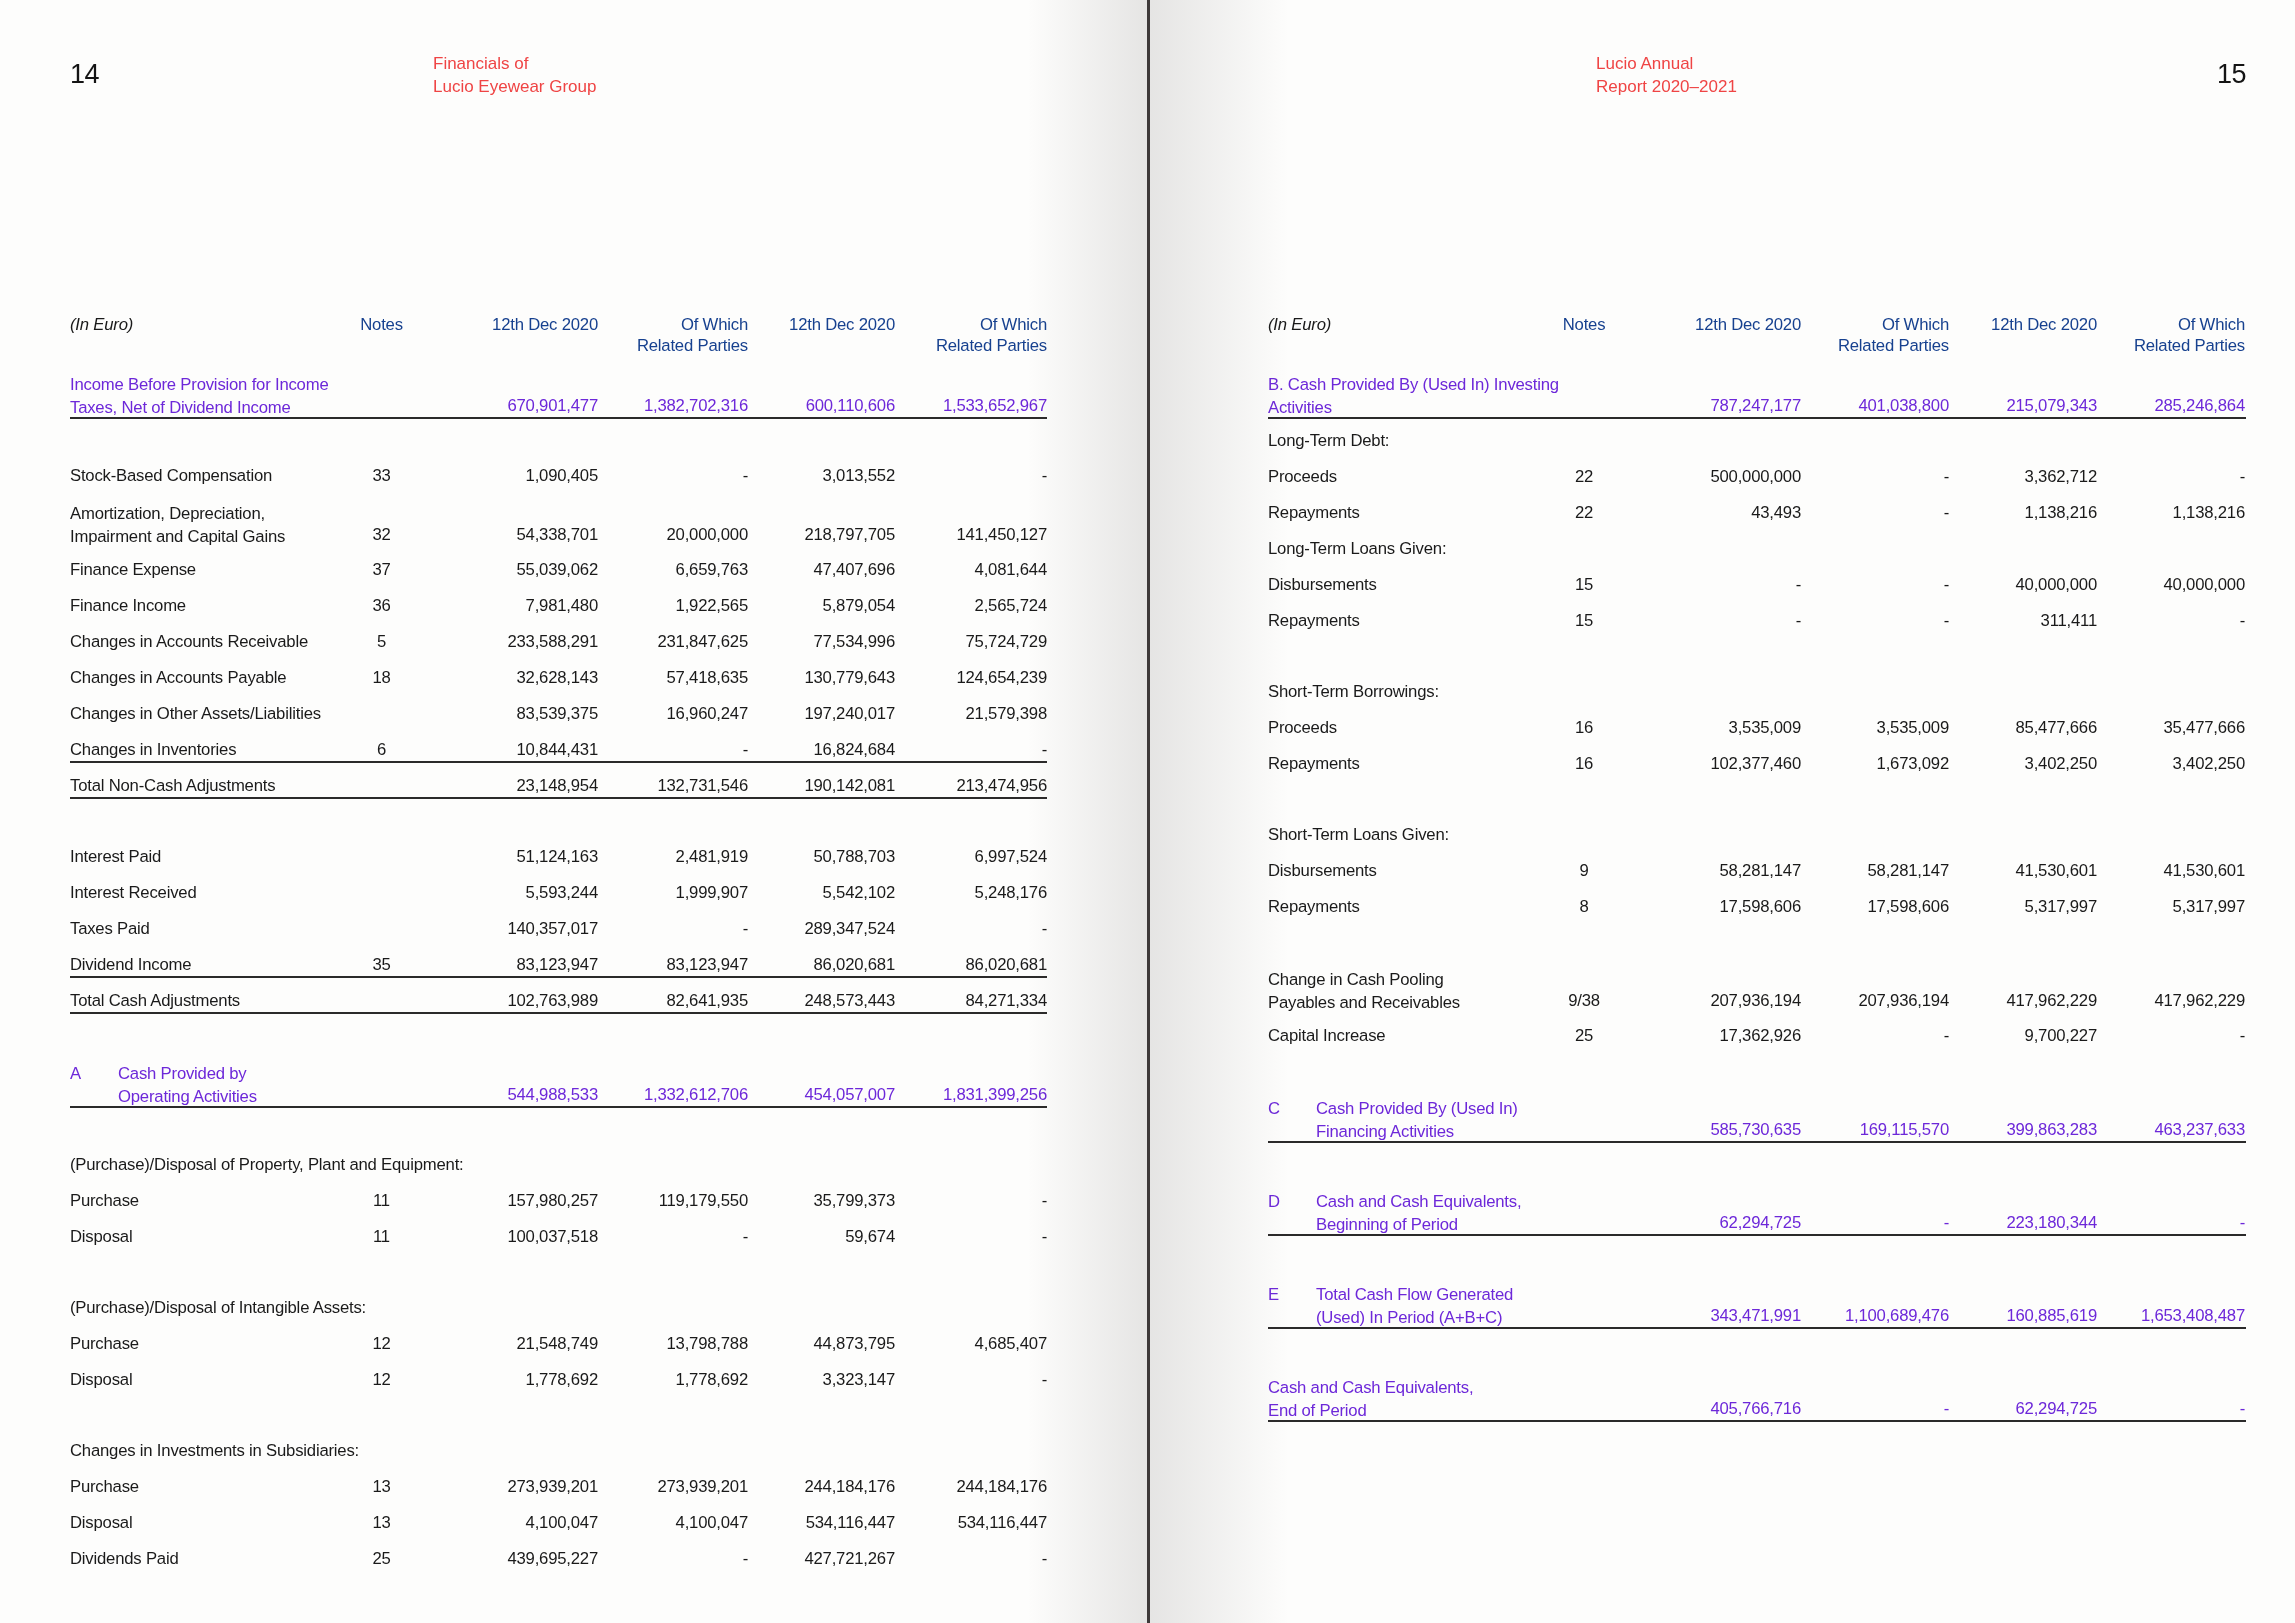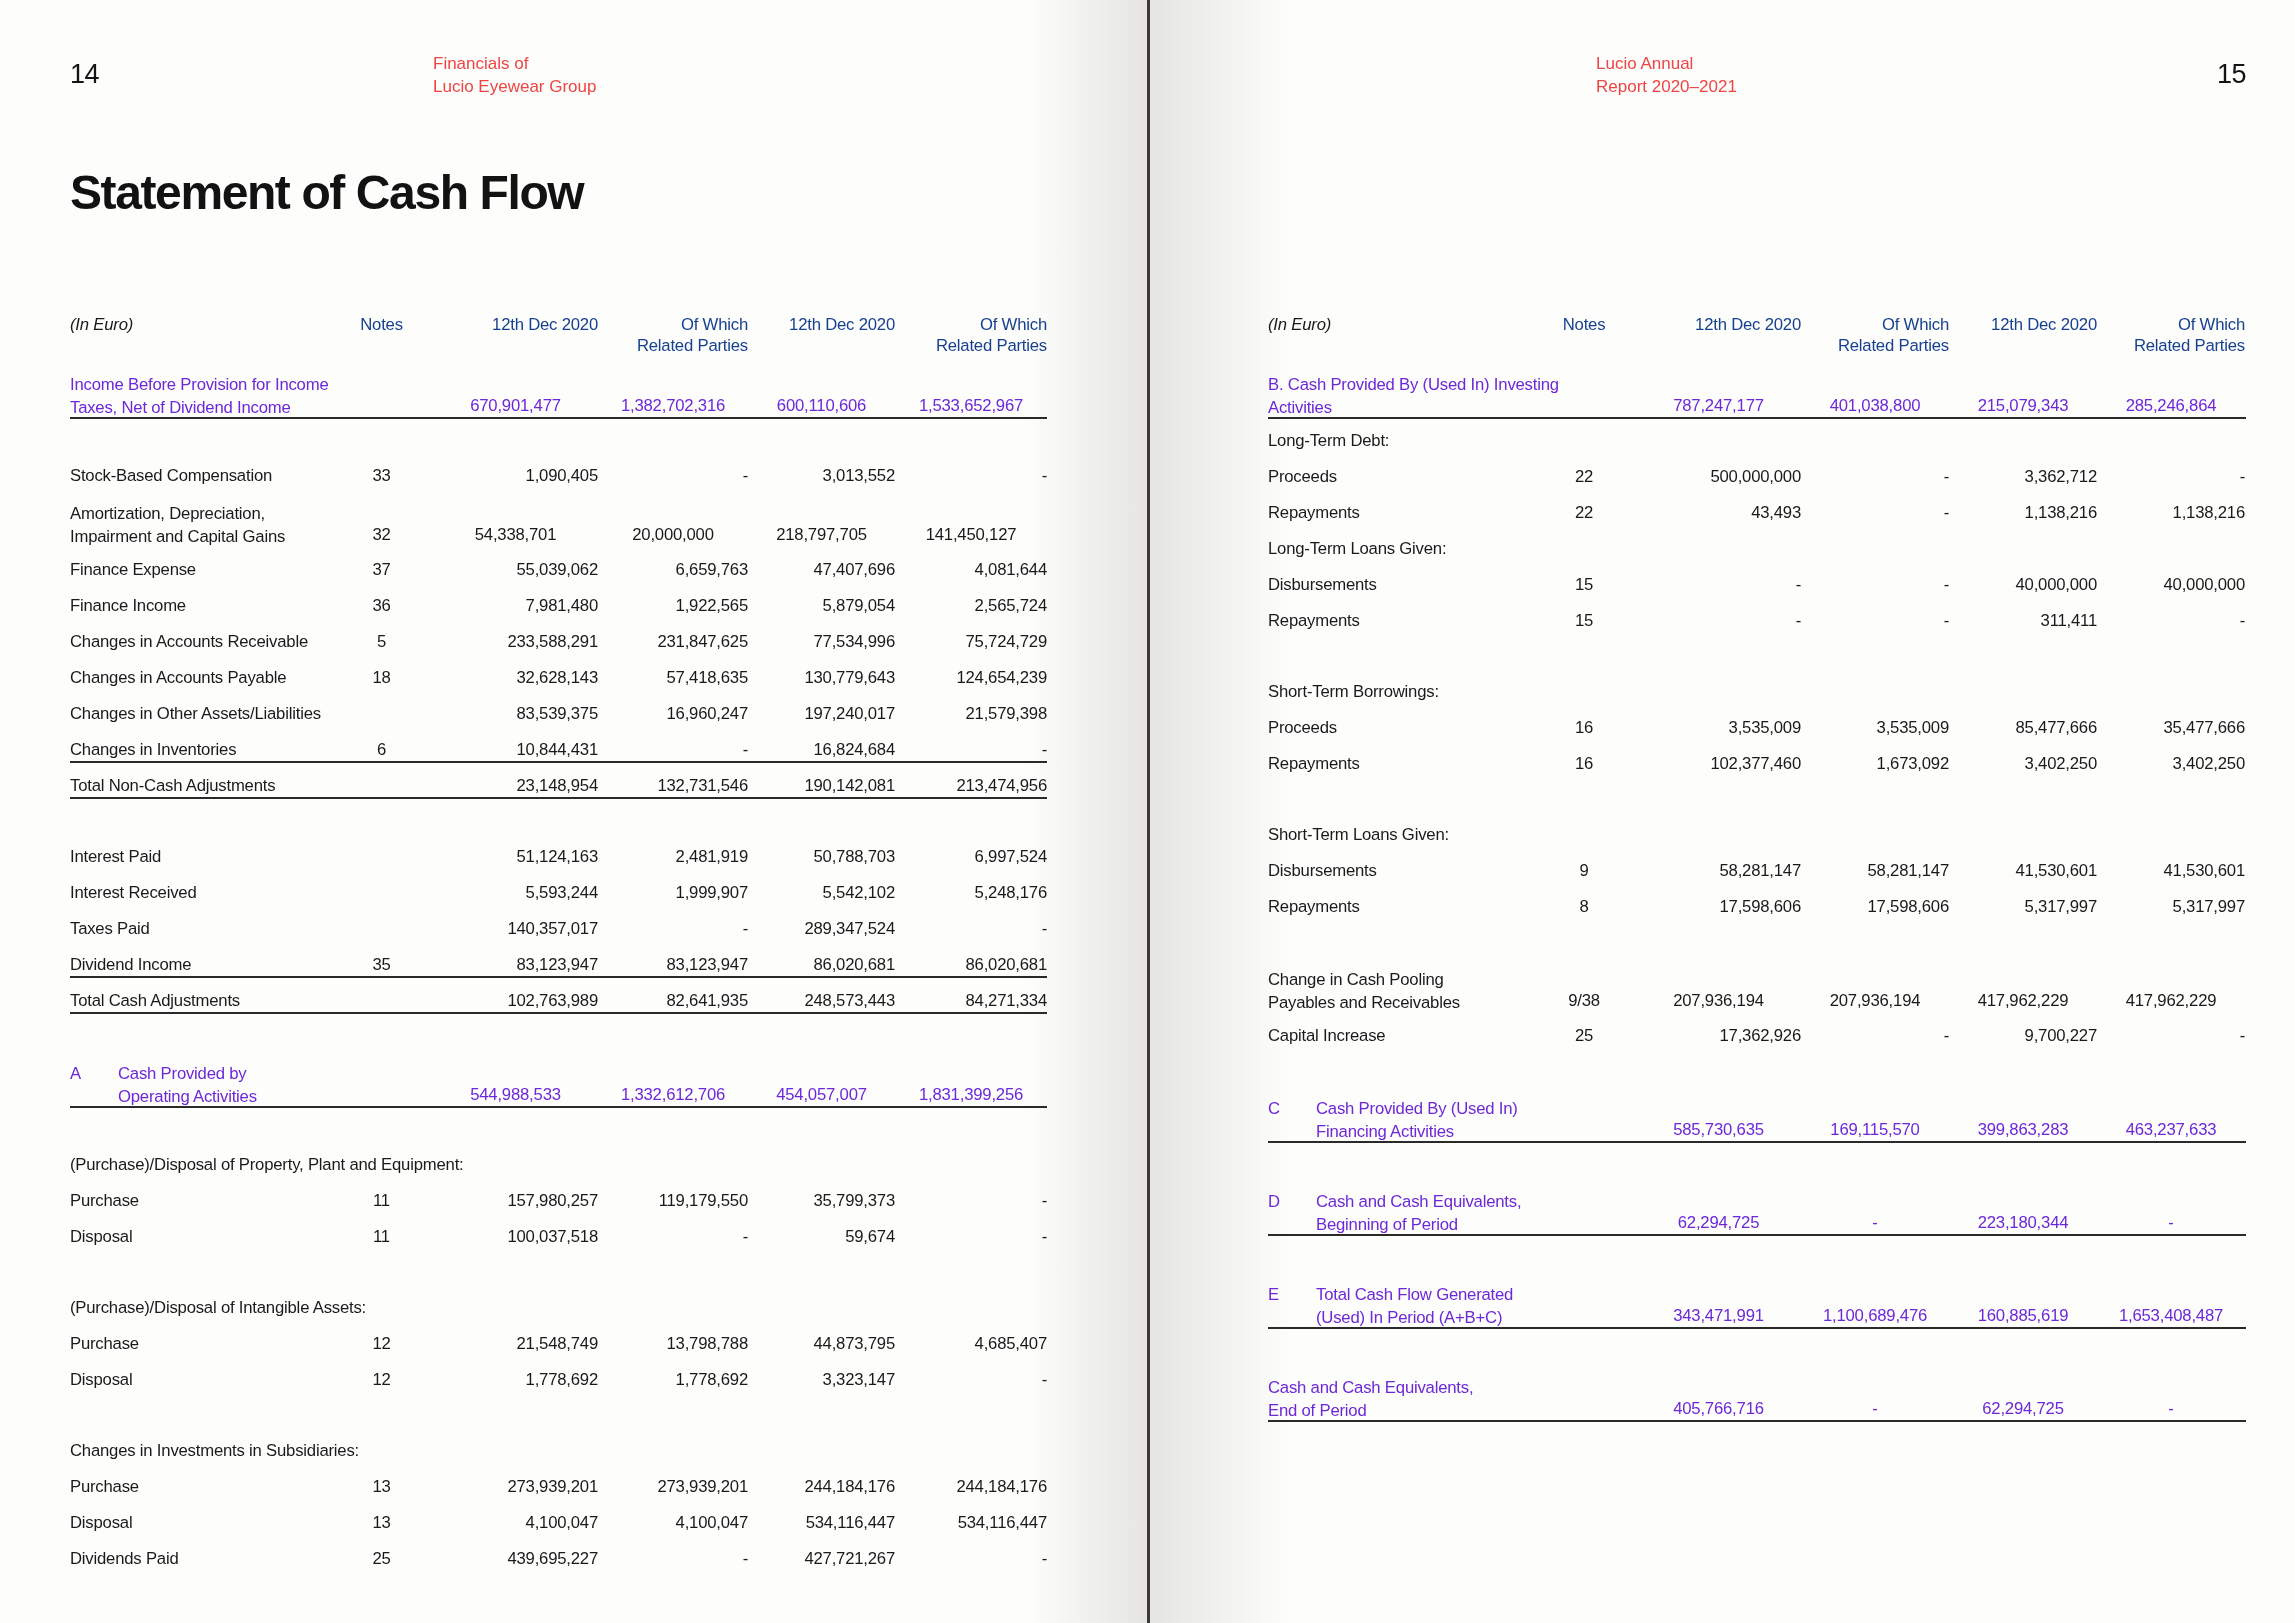--- a/index.html
+++ b/index.html
@@ -42,21 +42,21 @@
   .page-left  .row{grid-template-columns:260px 103px 165px 150px 147px 152px;}
   .page-right .row{grid-template-columns:264px 104px 165px 148px 148px 148px;}
 
   .r1{height:36px;}
   .r2{height:58px;}
   .spacer{margin-top:35px;}
 
   .c-label{text-align:left;white-space:nowrap;position:relative;line-height:19.5px;}
   .c-notes{text-align:center;white-space:nowrap;line-height:19.5px;}
   .c-val{text-align:right;white-space:nowrap;line-height:19.5px;}
-  .r2 .c-notes,.r2 .c-val{padding-top:23px;text-align:center;}
+  .r2 .c-notes,.r2 .c-val{padding-top:23px;}
   .lbl-line{line-height:23px;height:23px;}
   .indent .lbl-line{padding-left:48px;}
   .letter{position:absolute;left:0;top:0;line-height:23px;}
   .span-all{grid-column:1 / -1;}
 
   .sec{color:#6d28d9;}
   .blue{color:#17418f;}
 
   .rule{position:absolute;left:0;right:0;height:2.3px;background:#2b2a2a;}
   .r1 .rule{top:21px;}
@@ -72,21 +72,20 @@
 <body>
 
 <div class="spread">
 
   <section class="page page-left">
     <div class="page-num">14</div>
     <div class="running-head">
       <div>Financials of</div>
       <div>Lucio Eyewear Group</div>
     </div>
-    <h1 class="title">Statement of Cash Flow</h1>
 
     <div class="table">
       <div class="row thead">
         <div class="c-label">(In Euro)</div>
         <div class="c-notes blue">Notes</div>
         <div class="c-val blue">12th Dec 2020</div>
         <div class="c-val blue two">
           <div>Of Which</div>
           <div>Related Parties</div>
         </div>

